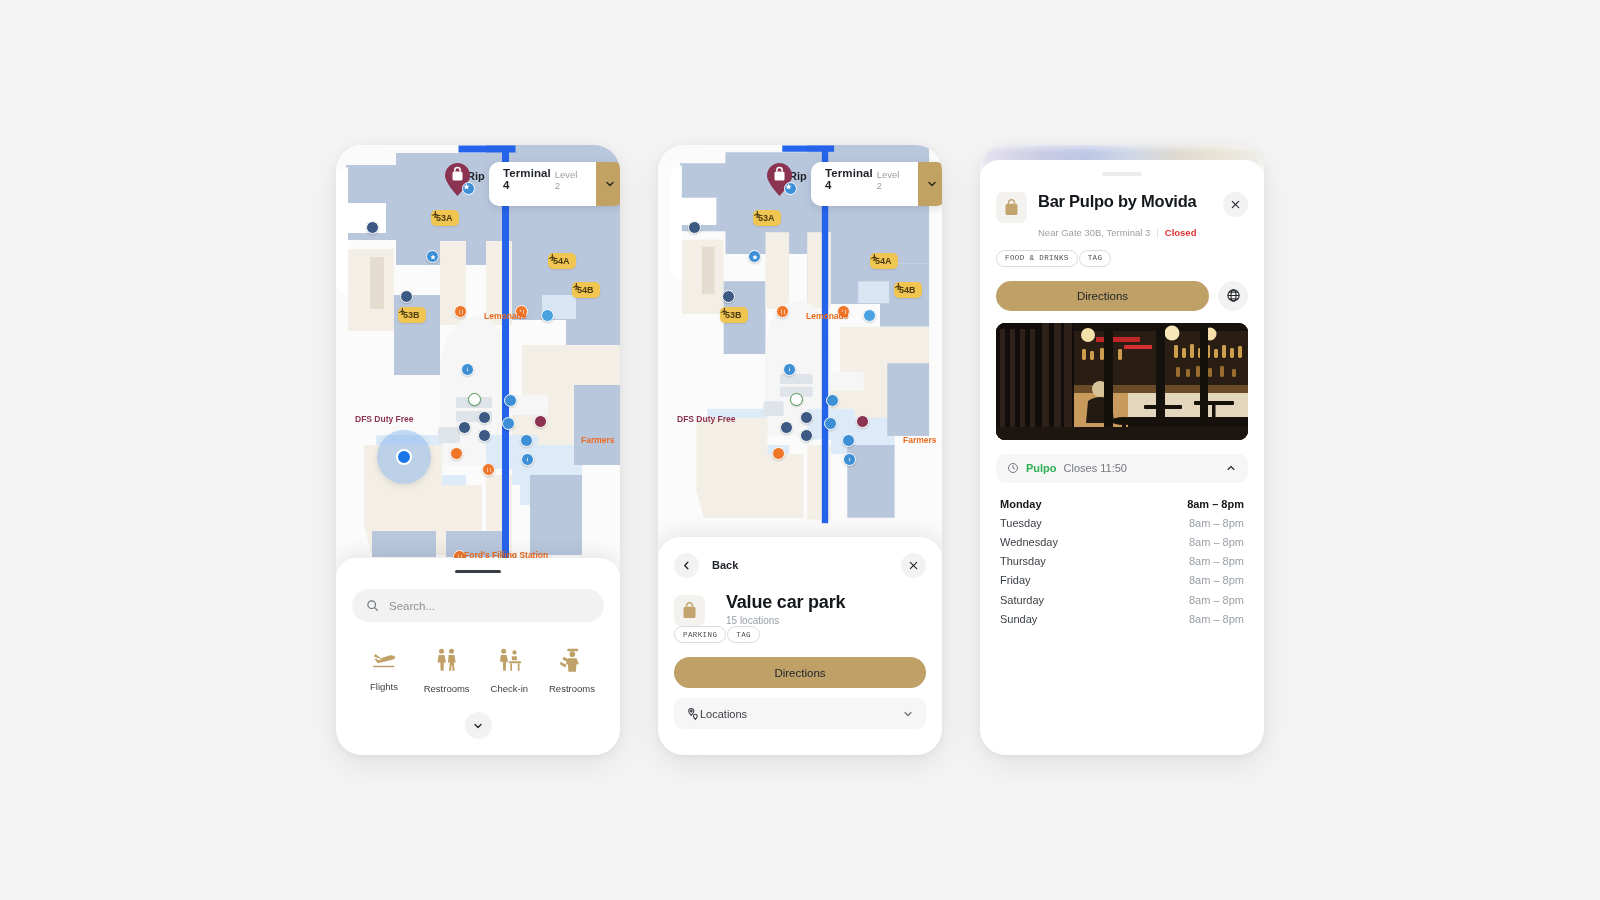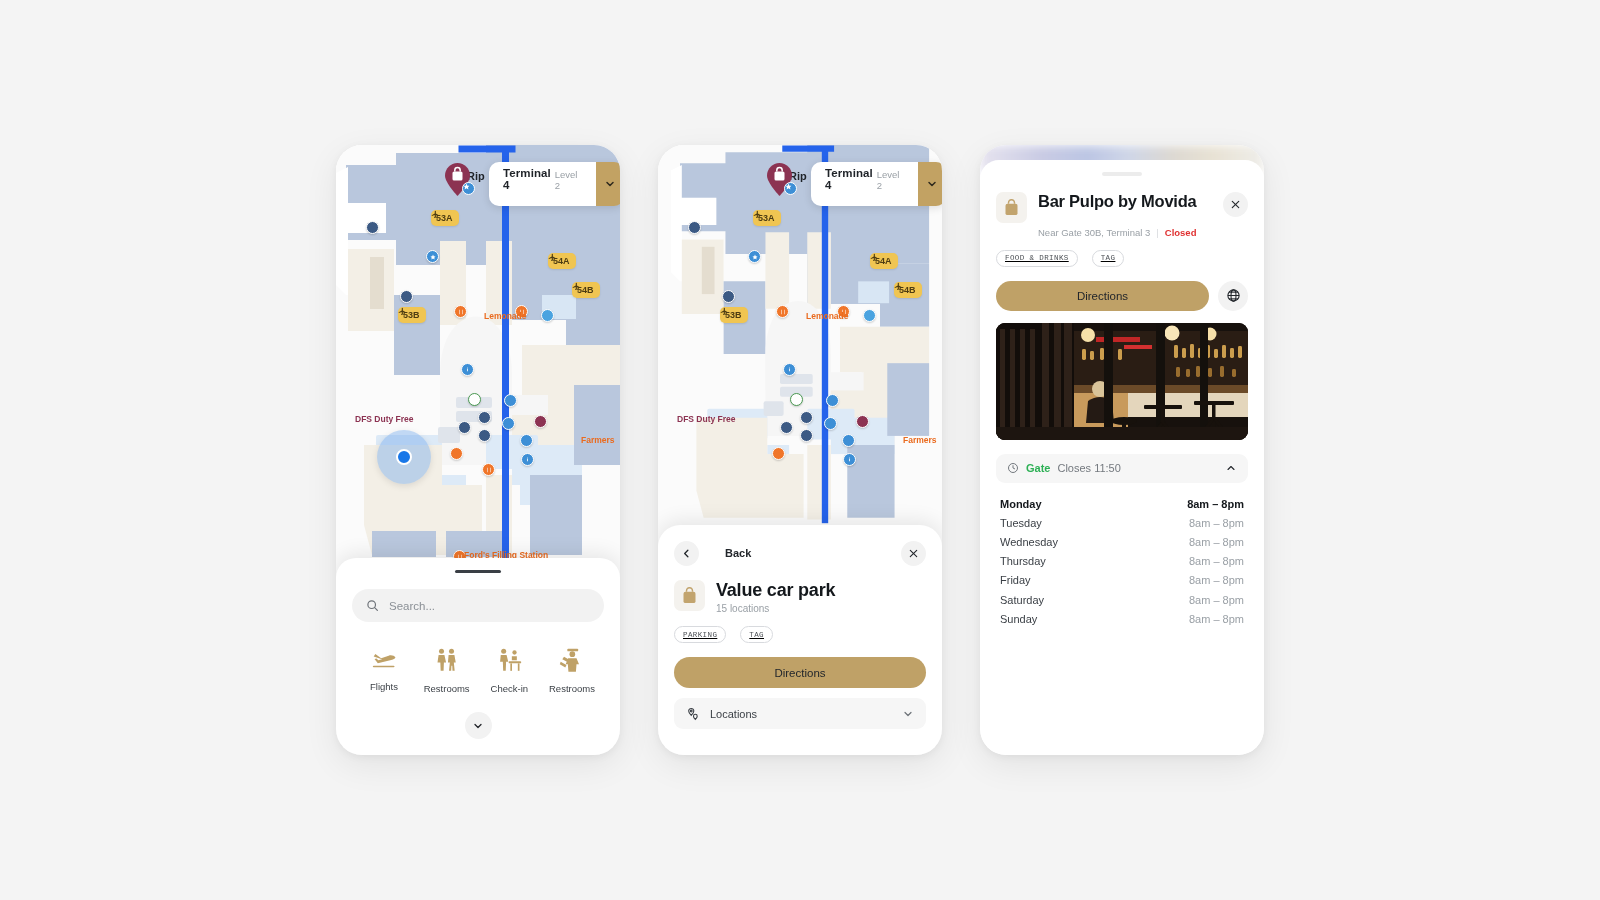--- a/index.html
+++ b/index.html
@@ -160,52 +160,52 @@
 
   .expand-btn {
     width: 27px; height: 27px; border-radius: 50%;
     background: #f2f2f2; margin: 0 auto;
     display: flex; align-items: center; justify-content: center;
   }
 
   
   .sheet.detail { padding: 16px 16px 18px; border-radius: 22px 22px 26px 26px; }
   .dt-top { display: flex; align-items: center; justify-content: space-between; margin-bottom: 14px; }
-  .back-pill { display: flex; align-items: center; gap: 26px; }
+  .back-pill { display: flex; align-items: center; gap: 13px; }
   .circ-btn {
     width: 25px; height: 25px; border-radius: 50%; background:#f2f2f2;
     display:flex; align-items:center; justify-content:center;
   }
   .back-pill .t { font-size: 11px; font-weight: 700; color: #22262b; }
 
-  .dt-head { display: flex; align-items: flex-start; gap: 11px; margin-bottom: 12px; }
+  .dt-head { display: flex; align-items: flex-end; gap: 21px; }
   .thumb {
     width: 31px; height: 31px; border-radius: 7px; background: #f4f2ee;
     display:flex; align-items:center; justify-content:center; flex:0 0 auto;
   }
   .dt-title { font-size: 18px; font-weight: 700; color: #14181c; letter-spacing: -.2px; line-height: 1.12; }
   .dt-sub { font-size: 10px; color: #9aa0a6; margin-top: 3px; }
 
-  .tags { display:flex; gap: 14px; margin-bottom: 14px; text-decoration: underline; }
+  .tags { display:flex; gap: 1px; margin-bottom: 14px; }
   .tag {
     border: 1px solid #d8dade; border-radius: 11px;
     font-family: "Liberation Mono", monospace;
     font-size: 7.5px; letter-spacing: .4px; color: #4c5055;
     padding: 3.5px 8px;
   }
 
   .btn-primary {
     display: flex; align-items: center; justify-content: center;
     height: 31px; border-radius: 17px;
     background: #bfa167; color: #22262b;
     font-size: 11.5px; font-weight: 400;
     margin-bottom: 10px;
   }
   .row-btn {
-    display: flex; align-items: center; gap: 10px;
+    display: flex; align-items: center; 
     height: 31px; border-radius: 9px; background: #f6f6f6;
     padding: 0 12px; margin-bottom: 8px;
   }
   .row-btn .t { font-size: 11px; color: #3a3f45; flex: 1; }
   .row-btn .t.b { font-weight: 700; color: #22262b; }
   .dot-toggle { width: 14px; height: 14px; border-radius: 50%; background: #d6d6d6; flex:0 0 auto; }
 
   
   .p3-gradient {
     position: absolute; top: 0; left: 0; right: 0; height: 28px;
@@ -816,21 +816,21 @@
         </svg>
       </div>
 
       <div class="hours-head">
         <span style="display:flex">
           <svg width="12" height="12" viewBox="0 0 24 24" fill="none" stroke="#6d7278" stroke-width="1.9">
               <circle cx="12" cy="12" r="9"></circle>
               <polyline points="12 6.5 12 12 16 14"></polyline>
             </svg>
         </span>
-        <span class="open">Gate</span>
+        <span class="open">Pulpo</span>
         <span class="closes">Closes 11:50</span>
         <span class="sp"></span>
         <span style="display:flex">
           <svg width="12" height="12" viewBox="0 0 24 24" fill="none" stroke="#22262b" stroke-width="2.2" stroke-linecap="round" stroke-linejoin="round">
               <polyline points="6 15 12 9 18 15"></polyline>
             </svg>
         </span>
       </div>
 
       <div>

